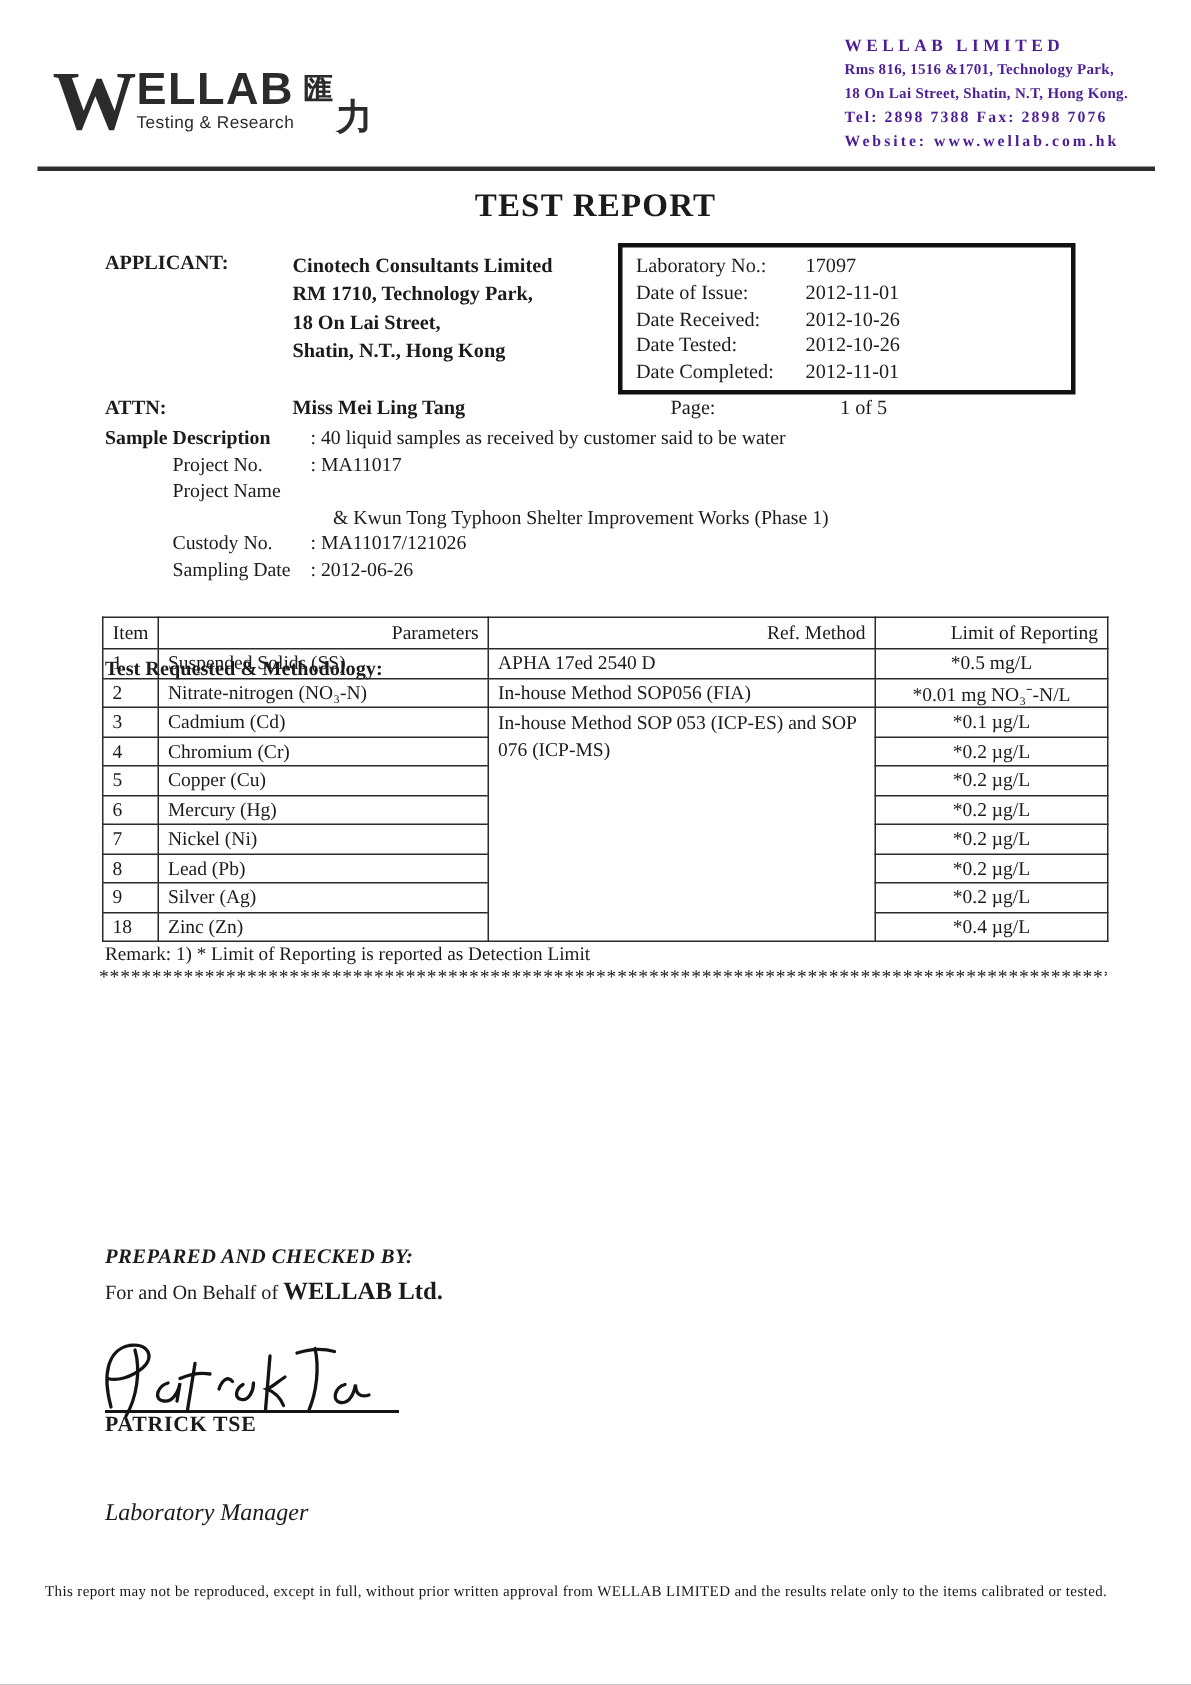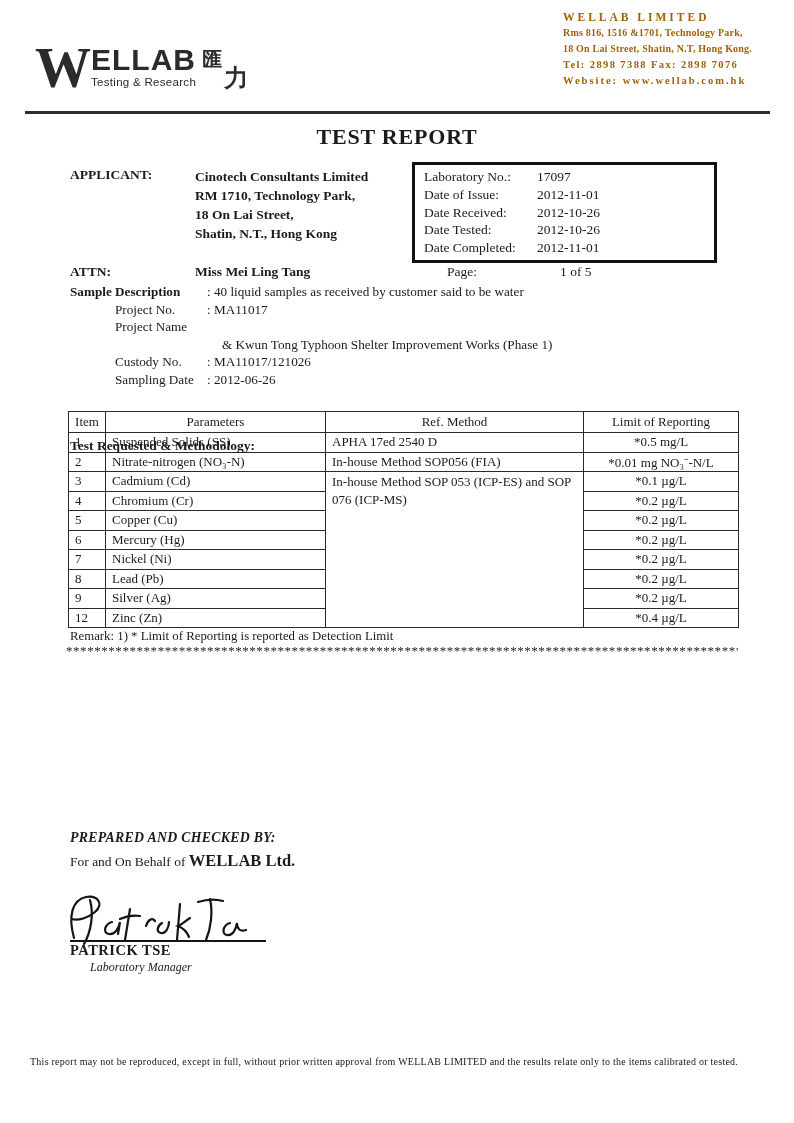--- a/index.html
+++ b/index.html
@@ -12,21 +12,21 @@
   }
   
   .logo { position:absolute; left:35px; top:44px; display:flex; align-items:flex-start; color:#2b2b2b; }
   .logo-w { font-size:56px; font-weight:700; line-height:0.88; letter-spacing:-2px; }
   .logo-main { display:flex; flex-direction:column; margin-left:2px; }
   .logo-ellab { font-family:"Liberation Sans", sans-serif; font-size:30px; font-weight:600; letter-spacing:1px; line-height:1.05; }
   .logo-tagline { font-family:"Liberation Sans", sans-serif; font-size:11.5px; font-weight:500; letter-spacing:0.3px; }
   .logo-cjk { position:relative; width:46px; height:58px; margin-left:6px; }
   .logo-cjk-1 { position:absolute; left:0; top:2px; font-size:20px; font-weight:600; }
   .logo-cjk-2 { position:absolute; left:22px; top:18px; font-size:24px; font-weight:600; }
-  .company { position:absolute; left:563px; top:9px; line-height:16px; color:#a16207; }
+  .company { position:absolute; left:563px; top:23px; line-height:16px; color:#4c1d95; }
   .company-name { font-size:11.5px; font-weight:700; letter-spacing:3px; }
   .company-line { font-size:10px; font-weight:600; letter-spacing:0.2px; }
   .company-tel { font-size:10.5px; font-weight:600; letter-spacing:1.4px; }
   .company-web { font-size:10.5px; font-weight:600; letter-spacing:2px; }
   .head-rule { position:absolute; left:25px; top:111px; width:745px; height:3px; background:#2e2e2e; }
   
   .report-title { position:absolute; left:0; top:124px; width:100%; text-align:center;
                   font-size:22px; font-weight:700; letter-spacing:0.8px; }
   
   .applicant-label { position:absolute; left:70px; top:167px; font-size:13.5px; font-weight:700; }
@@ -44,39 +44,39 @@
   .slabel { flex:0 0 137px; }
   .slabel.bold { font-weight:700; }
   .slabel.indent { padding-left:45px; }
   .svalue.cont { padding-left:15px; }
   
   .method-heading { position:absolute; left:70px; top:395px; font-size:13.5px; font-weight:700;margin-top:43px; }
   table.method { position:absolute; left:68px; top:411px; width:670px; border-collapse:collapse;
                  font-size:13px; table-layout:fixed; }
   table.method th, table.method td { border:1.5px solid #2a2a2a; padding:0 6px; height:19.5px;
                                      font-weight:normal; vertical-align:middle; overflow:hidden; }
-  table.method th { height:21px; text-align:center; }
+  table.method th { height:21px; text-align:right; }
   th.col-item  { width:37px; }
   th.col-param { width:220px; }
   th.col-method{ width:258px; }
   th.col-limit { width:155px; text-align:center; }
   td.col-limit { text-align:center; }
   td.col-method.merged { vertical-align:top; padding-top:1px; line-height:18px; }
   
   .remark { position:absolute; left:70px; top:629px; font-size:12.8px; }
   .separator { position:absolute; left:66px; top:643px; width:672px; font-size:13px;
                letter-spacing:0.55px; white-space:nowrap; overflow:hidden; }
   
   .prepared { position:absolute; left:70px; top:830px; font-size:13.8px; font-style:italic; font-weight:600; letter-spacing:0.3px; }
   .behalf { position:absolute; left:70px; top:851px; font-size:13.5px; }
   .behalf .co { font-weight:700; font-size:16.5px; }
   .sig-svg { position:absolute; left:64px; top:892px; }
   .sig-line { position:absolute; left:70px; top:940px; width:196px; border-top:2px solid #151515; }
   .sig-name { position:absolute; left:70px; top:942px; font-size:14.5px; font-weight:700; letter-spacing:0.5px; }
-  .sig-role { position:absolute; left:70px; top:960px; font-size:12px; font-style:italic;margin-left:20px; }
+  .sig-role { position:absolute; left:70px; top:1000px; font-size:16px; font-style:italic; }
   
   .footer { position:absolute; left:30px; top:1056px; width:736px; font-size:10px;
             letter-spacing:0.25px; white-space:nowrap; color:#161616; }
 </style>
 </head>
 <body>
 
 <div class="page">
 
   <div class="logo">
@@ -218,21 +218,21 @@
           <td class="col-item">8</td>
           <td class="col-param">Lead (Pb)</td>
           <td class="col-limit">*0.2 µg/L</td>
         </tr>
         <tr>
           <td class="col-item">9</td>
           <td class="col-param">Silver (Ag)</td>
           <td class="col-limit">*0.2 µg/L</td>
         </tr>
         <tr>
-          <td class="col-item">12</td>
+          <td class="col-item">18</td>
           <td class="col-param">Zinc (Zn)</td>
           <td class="col-limit">*0.4 µg/L</td>
         </tr>
       </tbody>
   </table>
 
   <div class="remark">Remark: 1) * Limit of Reporting is reported as Detection Limit</div>
   <div class="separator">**************************************************************************************************************</div>
 
   <div class="prepared">PREPARED AND CHECKED BY:</div>

